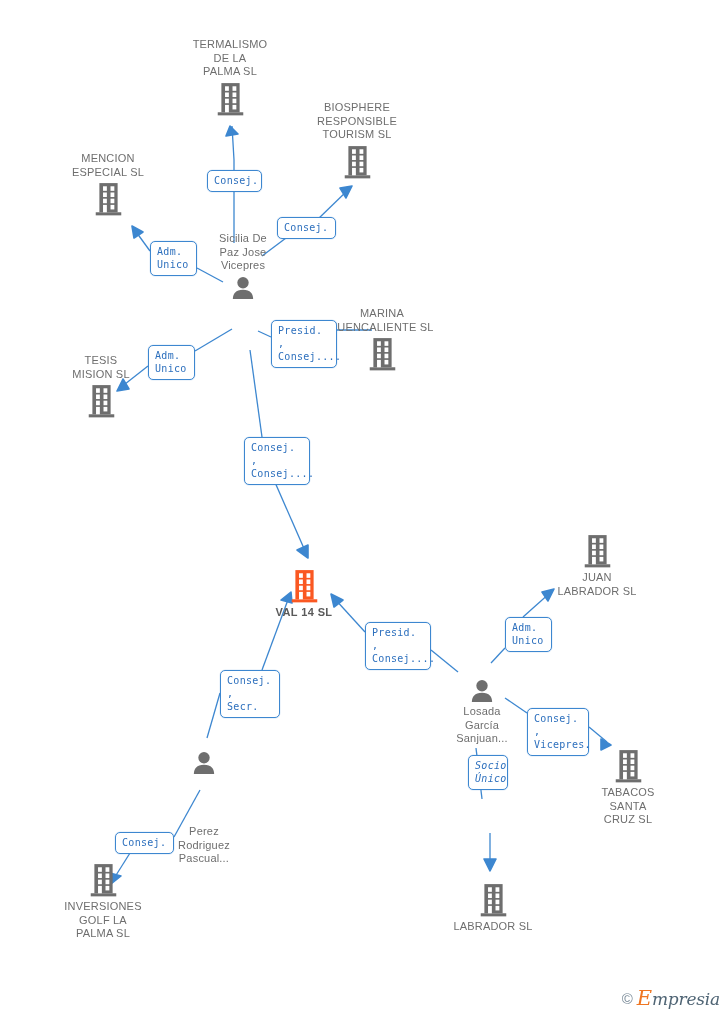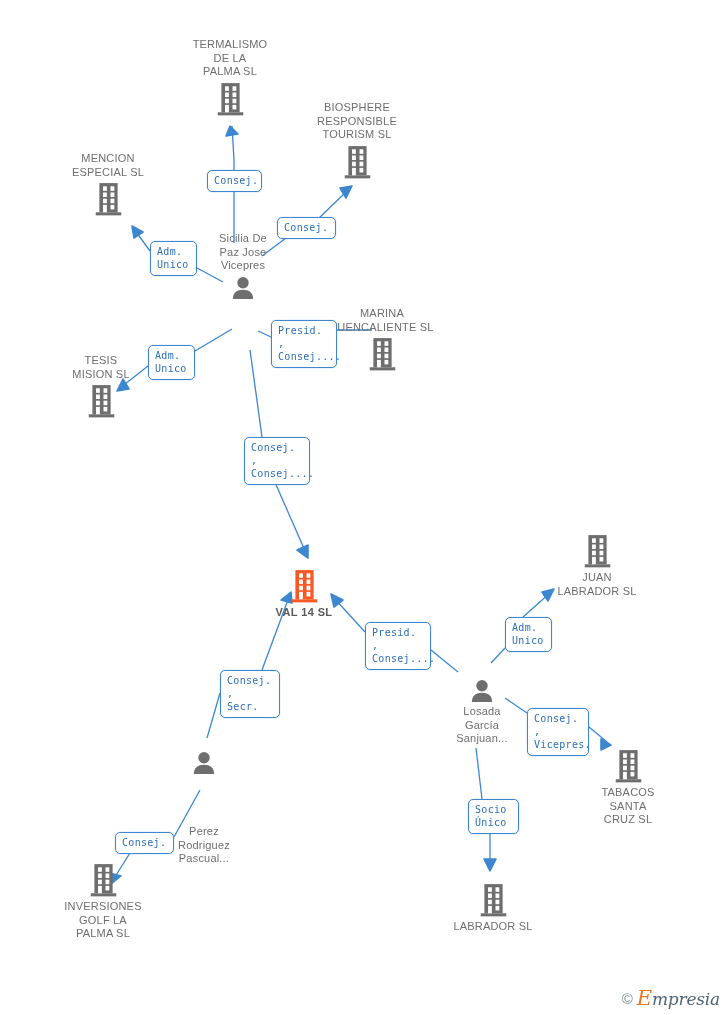--- a/index.html
+++ b/index.html
@@ -356,21 +356,21 @@
       <div class="rel" style="left: 271px; top: 320px; width: 66px; min-height: 34px;">Presid. ,
 Consej....</div>
       <div class="rel" style="left: 244px; top: 437px; width: 66px; min-height: 34px;">Consej. ,
 Consej....</div>
       <div class="rel" style="left: 365px; top: 622px; width: 66px; min-height: 34px;">Presid. ,
 Consej....</div>
       <div class="rel" style="left: 505px; top: 617px; width: 47px; min-height: 34px;">Adm.
 Unico</div>
       <div class="rel" style="left: 527px; top: 708px; width: 62px; min-height: 34px;">Consej. ,
 Vicepres.</div>
-      <div class="rel" style="left: 468px; top: 799px; width: 51px; min-height: 34px;">Socio
+      <div class="rel" style="left: 468px; top: 755px; width: 40px; min-height: 34px; font-style: italic;">Socio
 Único</div>
       <div class="rel" style="left: 220px; top: 670px; width: 60px; min-height: 34px;">Consej. ,
 Secr.</div>
       <div class="rel" style="left: 115px; top: 832px; width: 59px; min-height: 21px;">Consej.</div>
     </div>
 
   <div id="watermark">
     <span class="wm-c">©</span>
     <span class="wm-text"><span class="wm-e">E</span><span>mpresia</span></span>
   </div>

